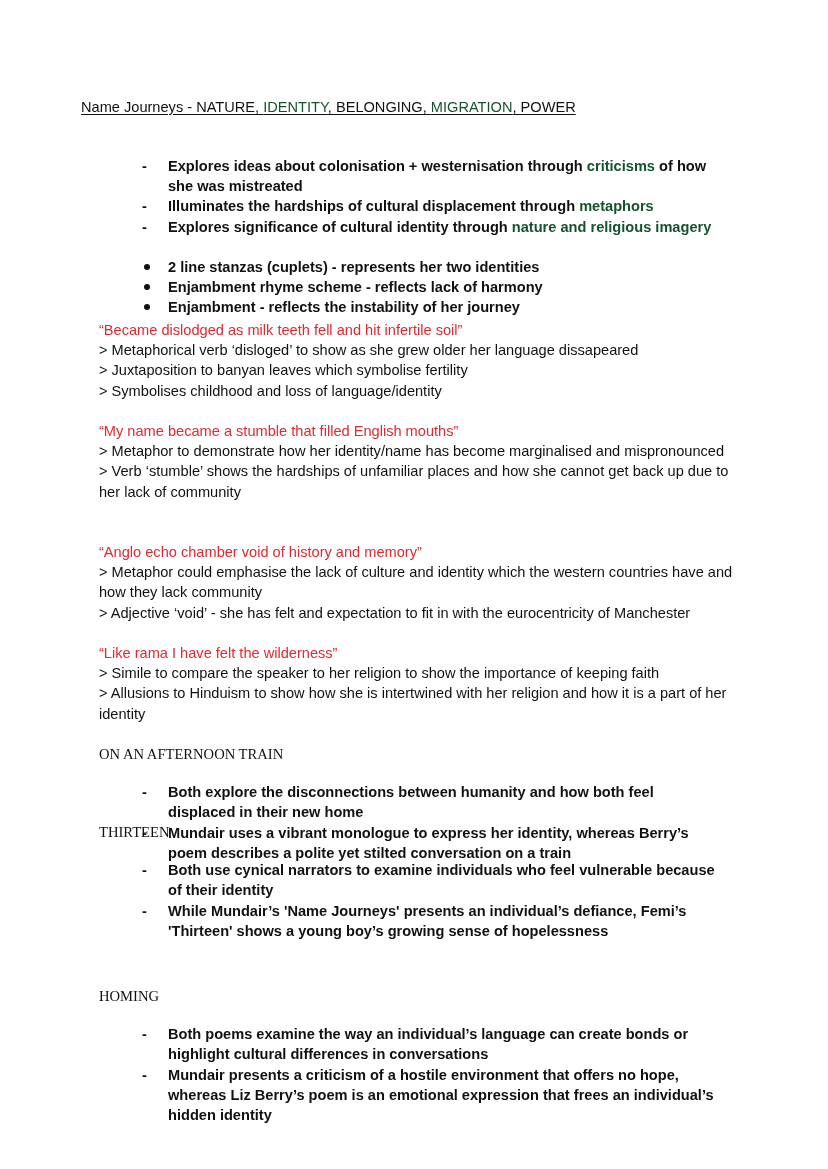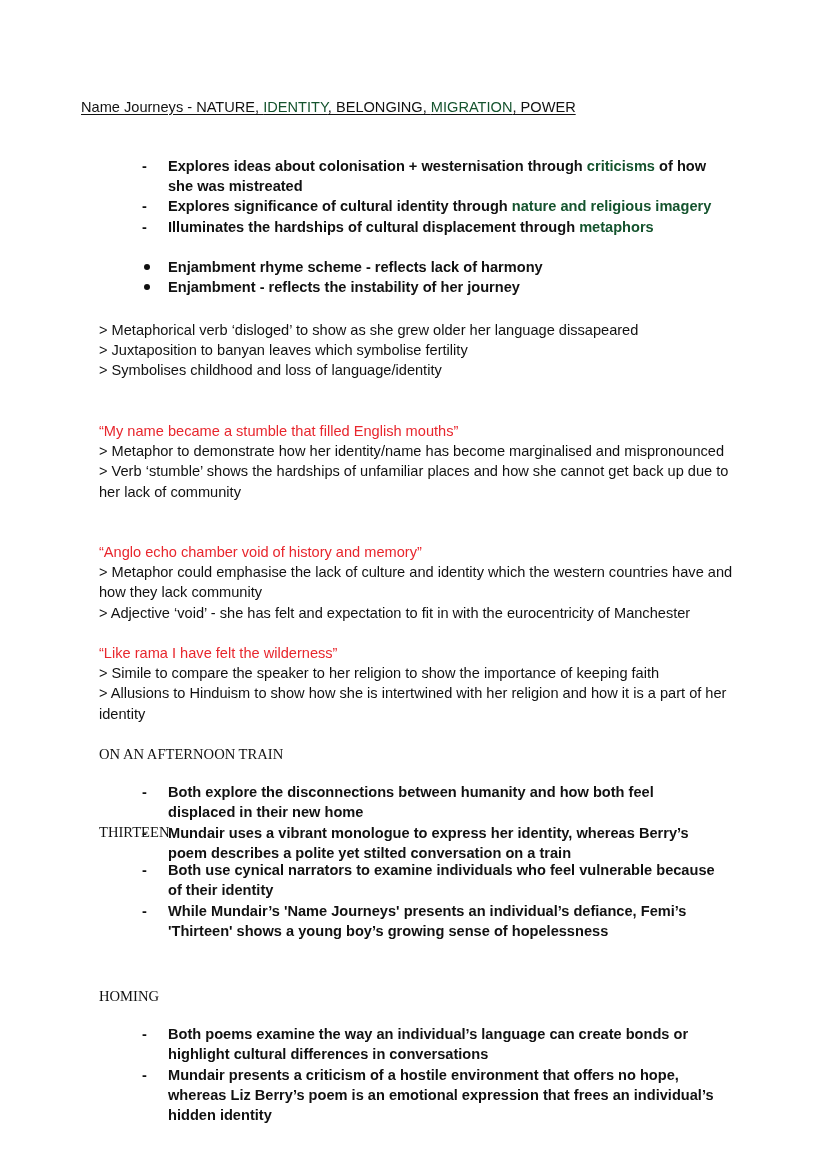--- a/index.html
+++ b/index.html
@@ -34,33 +34,35 @@
 
 <div class="page">
 
   <div class="title">
     <span>Name Journeys - NATURE, </span><span class="red">IDENTITY</span><span>, BELONGING, </span><span class="red">MIGRATION</span><span>, POWER</span>
   </div>
 
   <div class="block" style="top:138px; width:650px;">
     <ul class="dash-list">
       <li><span>Explores ideas about colonisation + westernisation through </span><span class="red">criticisms</span><span> of how she was mistreated</span></li>
+      <li><span>Illuminates the hardships of cultural displacement through </span><span class="red">metaphors</span></li>
       <li><span>Explores significance of cultural identity through </span><span class="red">nature and religious imagery</span></li>
-      <li><span>Illuminates the hardships of cultural displacement through </span><span class="red">metaphors</span></li>
     </ul>
   </div>
 
   <div class="block" style="top:239px;">
     <ul class="dot-list">
+      <li>2 line stanzas (cuplets) - represents her two identities</li>
       <li>Enjambment rhyme scheme - reflects lack of harmony</li>
       <li>Enjambment - reflects the instability of her journey</li>
     </ul>
   </div>
 
   <div class="block" style="top:320px;">
+    <p class="para quote">“Became dislodged as milk teeth fell and hit infertile soil”</p>
     <p class="para">&gt; Metaphorical verb ‘disloged’ to show as she grew older her language dissapeared</p>
     <p class="para">&gt; Juxtaposition to banyan leaves which symbolise fertility</p>
     <p class="para">&gt; Symbolises childhood and loss of language/identity</p>
   </div>
 
   <div class="block" style="top:421px; width:630px;">
     <p class="para quote">“My name became a stumble that filled English mouths”</p>
     <p class="para">&gt; Metaphor to demonstrate how her identity/name has become marginalised and mispronounced</p>
     <p class="para">&gt; Verb ‘stumble’ shows the hardships of unfamiliar places and how she cannot get back up due to her lack of community</p>
   </div>

